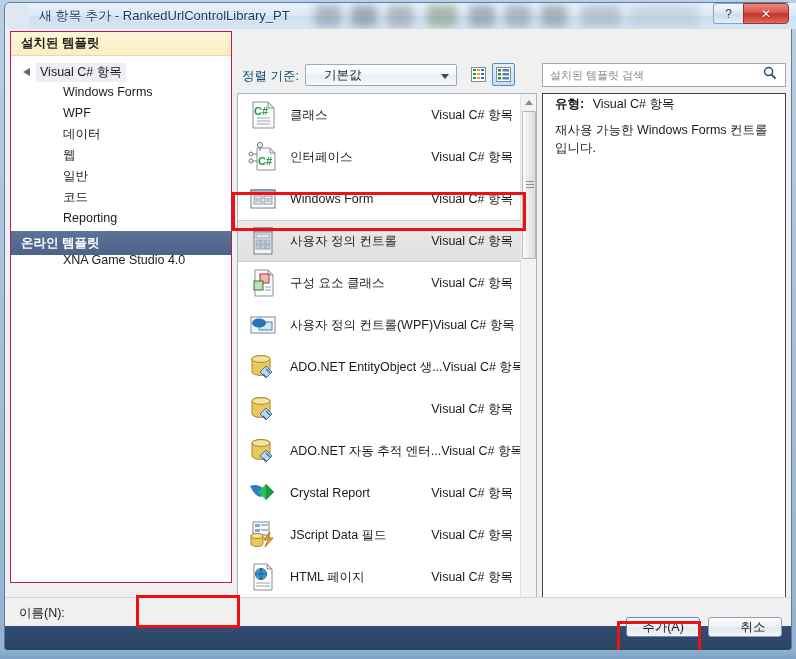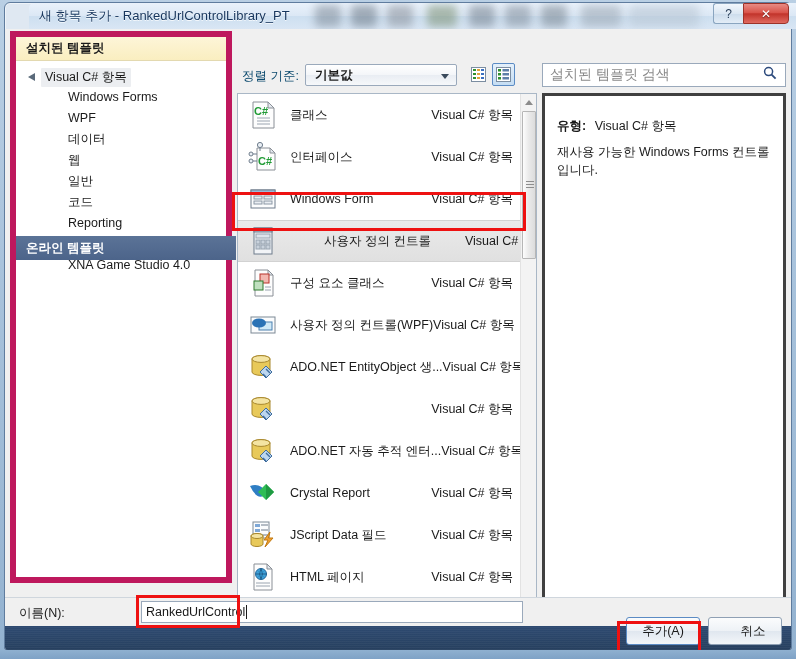--- a/index.html
+++ b/index.html
@@ -86,21 +86,21 @@
     position: absolute;
     left: 5px; top: 29px; width: 786px; height: 588px;
     background: #f0f0f0;
   }
 
   
   .left-panel {
     position: absolute;
     left: 5px; top: 2px; width: 222px; height: 552px;
     background: #ffffff;
-    border: 6px solid #be185d;
+    border: 1px solid #be185d;
   }
   .left-header {
     height: 24px;
     background: linear-gradient(180deg,#fdf5d8 0%,#faeec0 100%);
     border-bottom: 1px solid #e3d9b0;
     display: flex; align-items: center;
     padding-left: 10px;
     font-size: 12.5px; font-weight: bold; color: #1b1b1b;
   }
   .tree { padding: 6px 0 0 0; font-size: 12.5px; color: #1a1a1a; }
@@ -144,22 +144,21 @@
     font-size: 12.5px; color: #0c4a6e;
   }
   .sort-select {
     position: absolute;
     left: 300px; top: 35px; width: 152px; height: 22px;
     border: 1px solid #9aa9bb;
     border-radius: 2px;
     background: linear-gradient(180deg,#ffffff 0%,#f4f6f9 48%,#e9edf3 52%,#f6f8fa 100%);
     font-size: 12.5px; color: #1a1a1a;
     display: flex; align-items: center;
-    padding-left: 9px;
-    font-weight: bold;
+    padding-left: 18px;
   }
   .sort-arrow {
     position: absolute;
     right: 7px; top: 9px;
     width: 0; height: 0;
     border-left: 4.5px solid transparent;
     border-right: 4.5px solid transparent;
     border-top: 5px solid #3a4a5c;
   }
   .viewbtn {
@@ -174,21 +173,21 @@
 
   
   .searchbox {
     position: absolute;
     left: 537px; top: 34px; width: 244px; height: 24px;
     background: #ffffff;
     border: 1px solid #9aa9bb;
     display: flex; align-items: center;
   }
   .searchbox .ph {
-    font-size: 14px; color: #8a8a8a;
+    font-size: 11px; color: #8a8a8a;
     padding-left: 7px; flex: 1;
   }
   .search-ico { margin-right: 8px; }
 
   
   .list-panel {
     position: absolute;
     left: 232px; top: 64px; width: 300px; height: 524px;
     background: #ffffff;
     border: 1px solid #a9b7c6;
@@ -198,21 +197,20 @@
   .list-row {
     height: 42px;
     display: flex; align-items: center;
     padding-left: 8px;
     font-size: 12.5px; color: #1a1a1a;
   }
   .list-row.selected {
     background: linear-gradient(180deg,#eaeaea 0%,#e0e0e0 100%);
     border-top: 1px solid #d2d2d2;
     border-bottom: 1px solid #d2d2d2;
-    gap: 34px;
   }
   .row-ico { width: 34px; height: 34px; flex: 0 0 34px; position: relative; }
   .row-name { margin-left: 10px; white-space: nowrap; flex: 0 0 auto; }
   .row-type { margin-left: auto; padding-right: 8px; white-space: nowrap; }
 
   
   .lscroll {
     position: absolute;
     right: 0; top: 0; width: 16px; height: 522px;
     background: #f3f3f3;
@@ -242,22 +240,22 @@
     position: absolute; left: 3px; top: 50%; margin-top: -4px;
     width: 8px; height: 8px;
   }
   .sb-grip span { display:block; height: 1px; background: #8e8e8e; margin-bottom: 2px; }
 
   
   .desc-panel {
     position: absolute;
     left: 537px; top: 64px; width: 244px; height: 524px;
     background: #ffffff;
-    border: 3px solid #404040;
-    padding: 22px 12px;
+    border: 1px solid #404040;
+    padding: 2px 12px;
   }
   .desc-type { font-size: 12.5px; color: #1a1a1a; margin-bottom: 8px; }
   .desc-type b { font-weight: bold; }
   .desc-text { font-size: 12.5px; color: #1a1a1a; line-height: 18px; }
 
   
   .namebar {
     position: absolute;
     left: 5px; top: 597px; width: 786px; height: 29px;
     background: #f0f0f0;
@@ -285,21 +283,21 @@
   .footer {
     position: absolute;
     left: 5px; top: 626px; width: 786px; height: 24px;
     background:
       repeating-linear-gradient(0deg, rgba(255,255,255,.035) 0 1px, rgba(0,0,0,0) 1px 2px),
       linear-gradient(180deg,#2e4a71 0%, #27405f 100%);
     border-radius: 0 0 3px 3px;
   }
   .btn {
     position: absolute;
-    top: -9px; height: 28px; width: 74px;
+    top: -9px; height: 20px; width: 74px;
     border: 1px solid #8fa0b4;
     border-radius: 3px;
     background: linear-gradient(180deg,#fbfcfd 0%,#eef2f6 48%,#e0e7ef 52%,#f3f6f9 100%);
     font-size: 12.5px; color: #1a1a1a;
     display: flex; align-items: center; justify-content: center;
   }
   .btn.add { left: 621px; border-color: #5b8bc4; }
   .btn.cancel { left: 703px; padding-left: 16px; }
 
   
@@ -654,24 +652,20 @@
         <b>유형:</b>
         <span style="margin-left:5px;">Visual C# 항목</span>
       </div>
       <div class="desc-text">재사용 가능한 Windows Forms 컨트롤입니다.</div>
     </div>
 
   </div>
 
   <div class="namebar">
     <div class="name-label">이름(N):</div>
-    <div class="name-input">
-      <span>RankedUrlControl</span>
-        <span class="caret"></span>
-    </div>
   </div>
 
   <div class="footer">
     <div class="btn add">추가(A)</div>
     <div class="btn cancel">취소</div>
   </div>
 
   <div class="redbox rb-list"></div>
   <div class="redbox rb-name"></div>
   <div class="redbox rb-add"></div>

